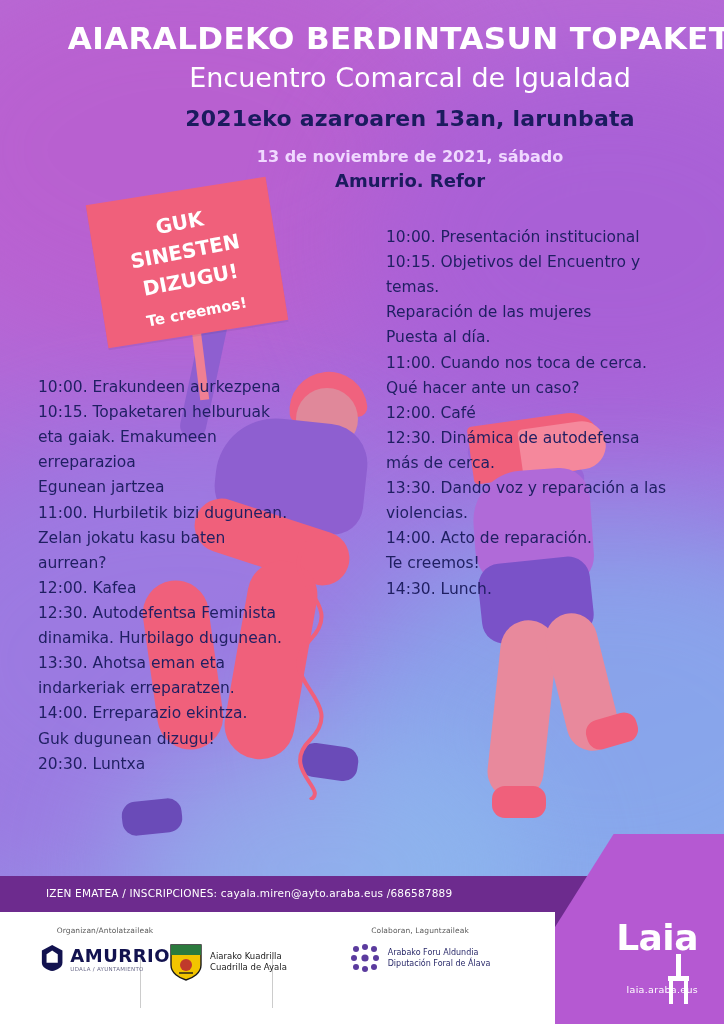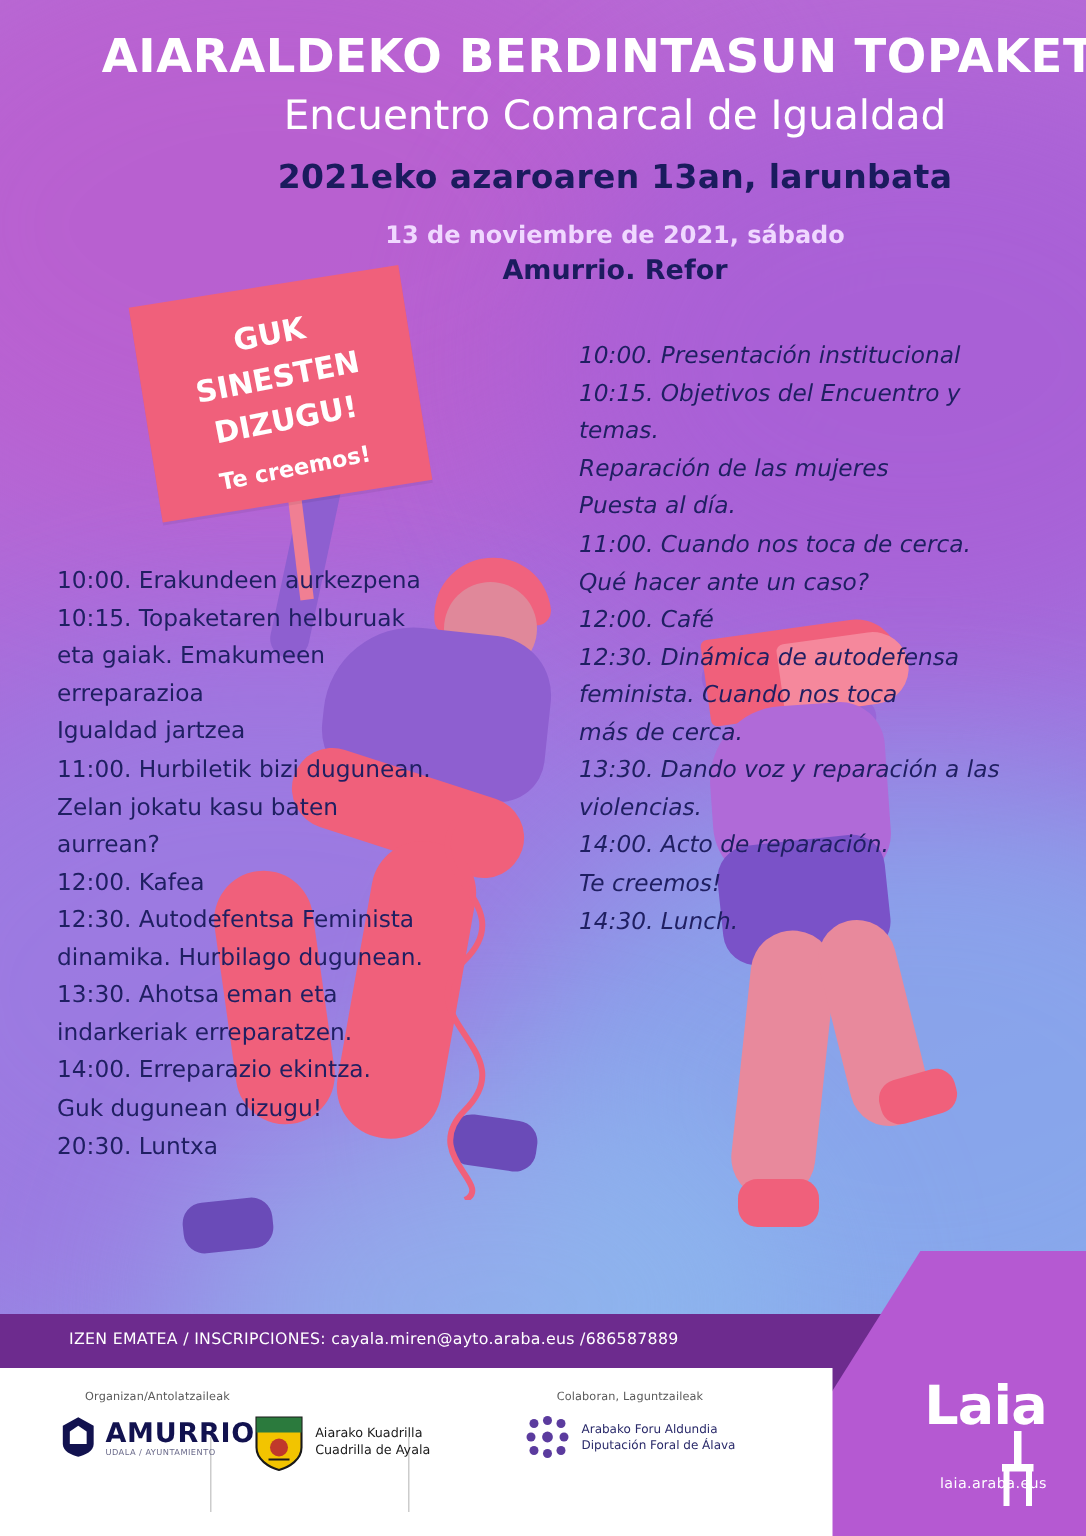--- a/index.html
+++ b/index.html
@@ -87,21 +87,20 @@
   }
   .col.eu {
     left: 38px;
     top: 375px;
     width: 300px;
   }
   .col.es {
     left: 386px;
     top: 225px;
     width: 300px;
-    font-style: italic;
   }
   .col .line { white-space: pre-wrap; }
 
   
   .placard {
     position: absolute;
     left: 96px;
     top: 190px;
     width: 182px;
     height: 145px;
@@ -315,21 +314,21 @@
 
   <svg class="squiggle" style="left:250px; top:540px; width:120px; height:260px;" viewBox="0 0 120 260">
     <path d="M60 0 C20 40 100 60 60 100 C20 140 100 160 60 200 C30 230 80 250 60 260"></path>
   </svg>
 
   <div class="col eu">
     <div class="line">10:00. Erakundeen aurkezpena</div>
     <div class="line">10:15. Topaketaren helburuak</div>
     <div class="line">eta gaiak. Emakumeen</div>
     <div class="line">erreparazioa</div>
-    <div class="line">Igualdad jartzea</div>
+    <div class="line">Egunean jartzea</div>
     <div class="line">11:00. Hurbiletik bizi dugunean.</div>
     <div class="line">Zelan jokatu kasu baten</div>
     <div class="line">aurrean?</div>
     <div class="line">12:00. Kafea</div>
     <div class="line">12:30. Autodefentsa Feminista</div>
     <div class="line">dinamika. Hurbilago dugunean.</div>
     <div class="line">13:30. Ahotsa eman eta</div>
     <div class="line">indarkeriak erreparatzen.</div>
     <div class="line">14:00. Erreparazio ekintza.</div>
     <div class="line">Guk dugunean dizugu!</div>
@@ -339,21 +338,20 @@
   <div class="col es">
     <div class="line">10:00. Presentación institucional</div>
     <div class="line">10:15. Objetivos del Encuentro y</div>
     <div class="line">temas.</div>
     <div class="line">Reparación de las mujeres</div>
     <div class="line">Puesta al día.</div>
     <div class="line">11:00. Cuando nos toca de cerca.</div>
     <div class="line">Qué hacer ante un caso?</div>
     <div class="line">12:00. Café</div>
     <div class="line">12:30. Dinámica de autodefensa</div>
-    <div class="line">feminista. Cuando nos toca</div>
     <div class="line">más de cerca.</div>
     <div class="line">13:30. Dando voz y reparación a las</div>
     <div class="line">violencias.</div>
     <div class="line">14:00. Acto de reparación.</div>
     <div class="line">Te creemos!</div>
     <div class="line">14:30. Lunch.</div>
   </div>
 
   <div class="footer-wrap">
     <div class="footer-purple"></div>

